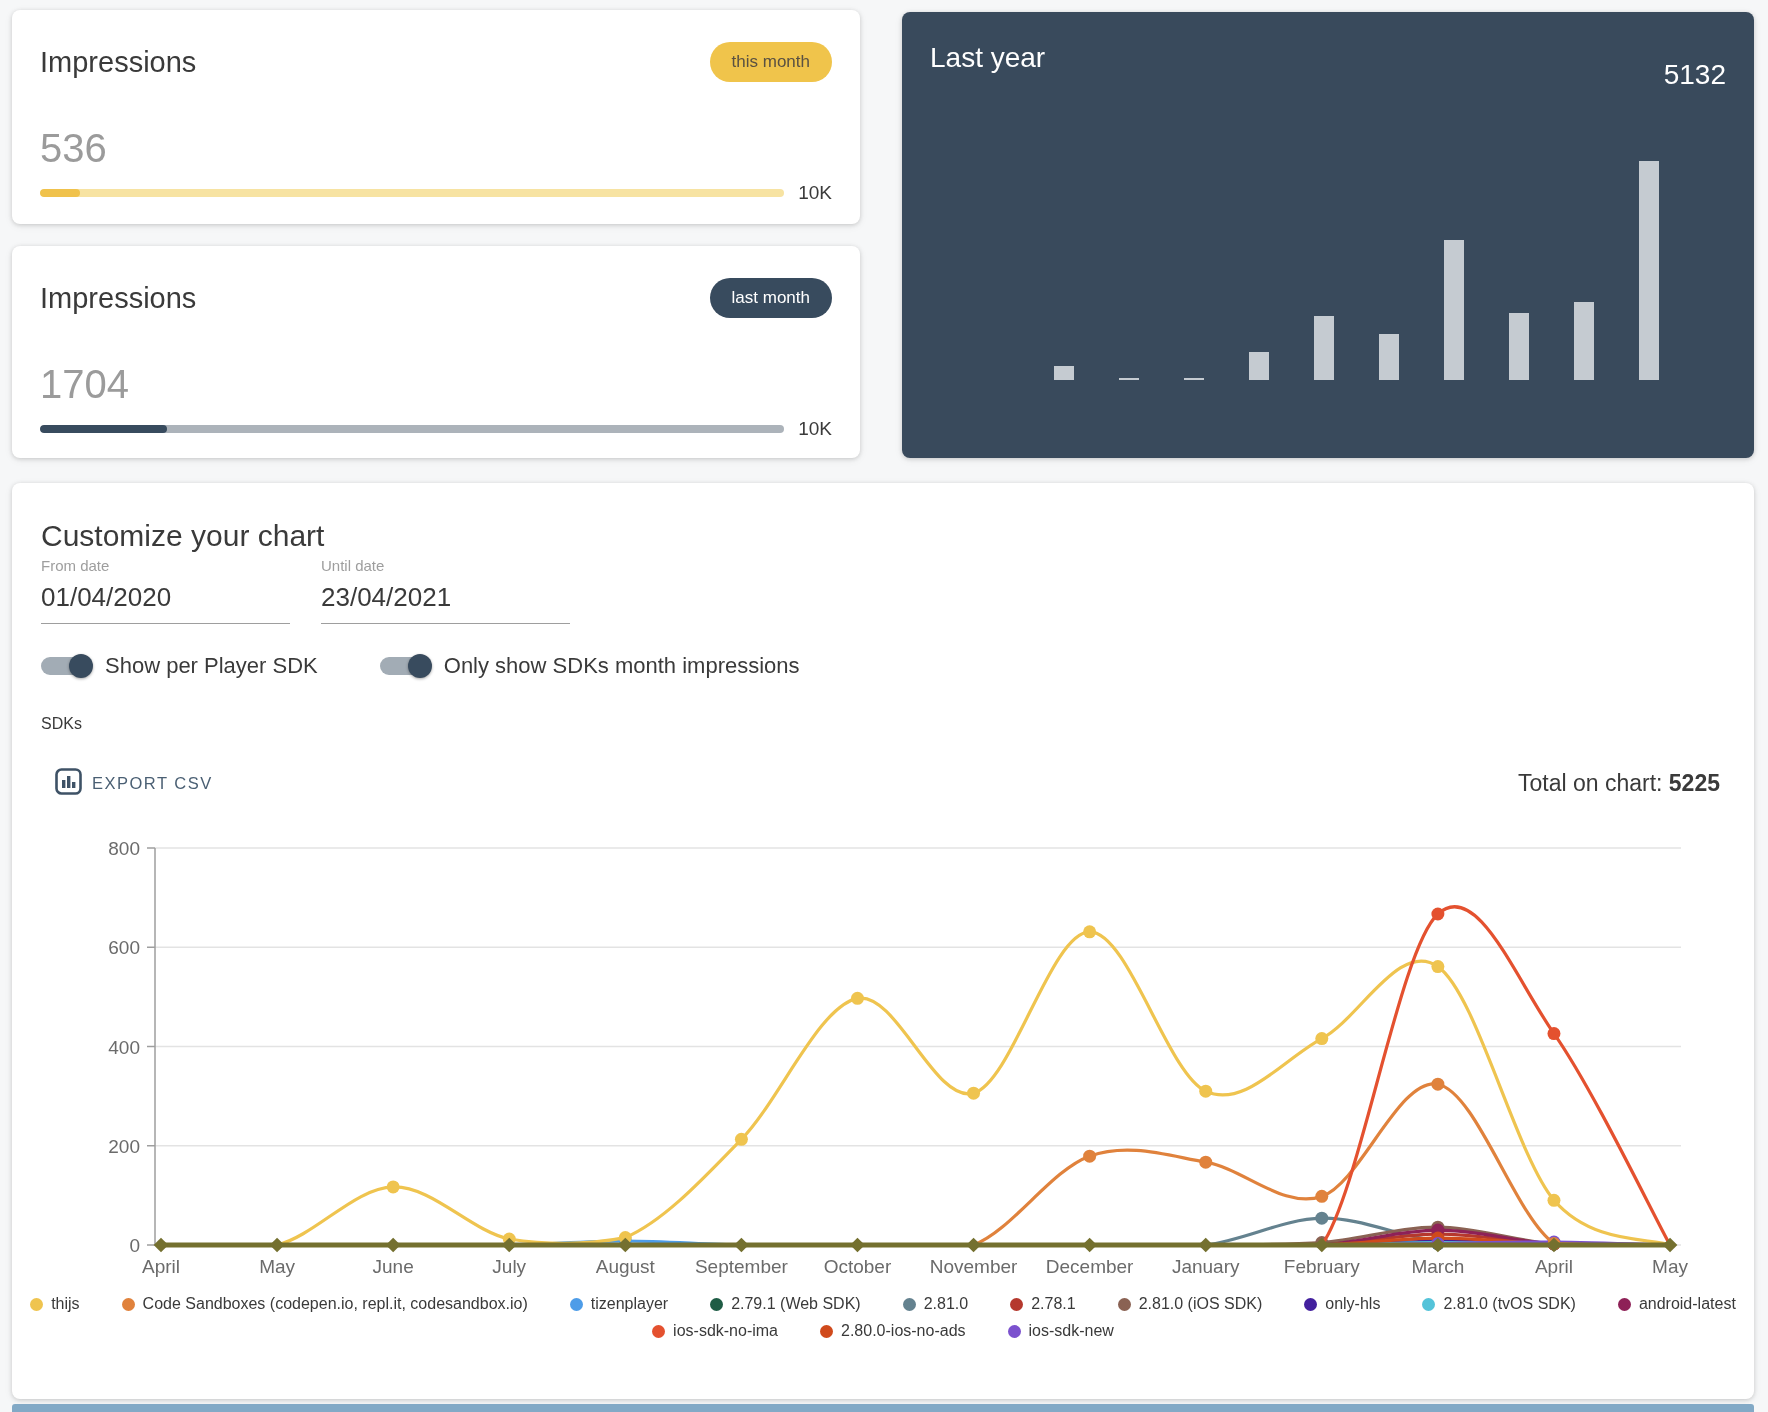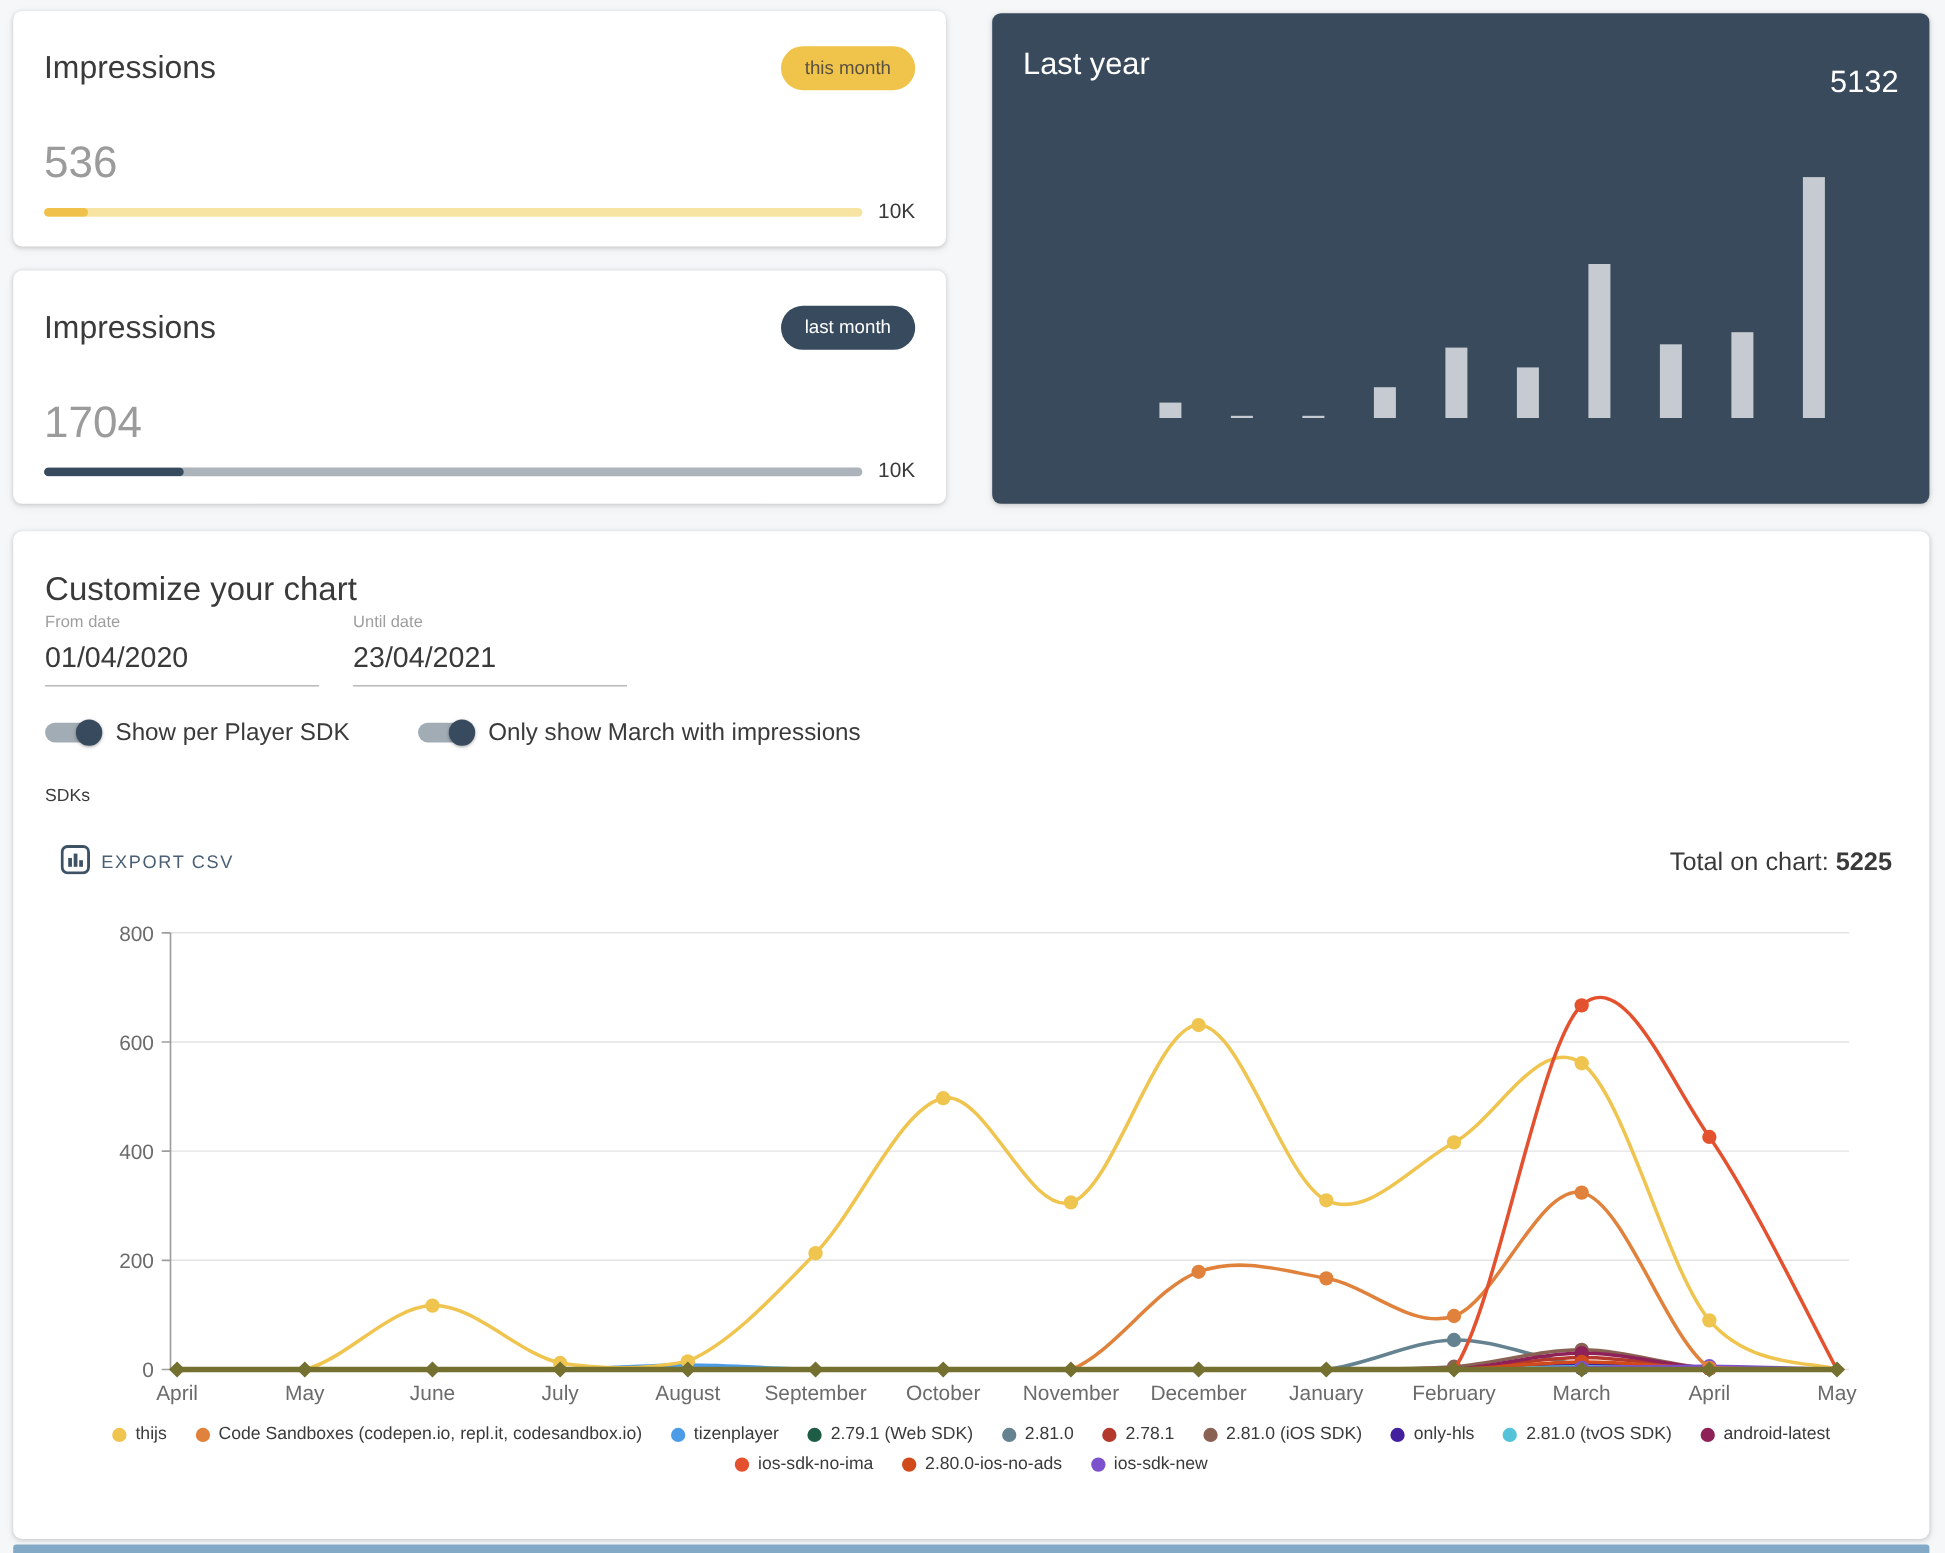--- a/index.html
+++ b/index.html
@@ -50,21 +50,21 @@
         background:#384B5E;box-shadow:0 1px 3px rgba(0,0,0,.35);}
   .toggle-label{font-size:22px;color:#3a3a3a;}
   .toggle.second{margin-left:62px;}
   .sdks-label{position:absolute;left:29px;top:232px;font-size:16px;color:#3a3a3a;}
   .export-btn{position:absolute;left:37px;top:284px;display:flex;align-items:center;gap:10px;
               color:#4A5F73;font-size:16.5px;letter-spacing:1.5px;cursor:pointer;background:none;border:none;
               font-family:"Liberation Sans",sans-serif;}
   .total-wrap{position:absolute;right:34px;top:287px;font-size:23px;color:#3a3a3a;}
   .total-wrap b{font-weight:bold;}
   #linechart{position:absolute;left:0;top:340px;}
-  .legend-row{position:absolute;left:0;right:0;display:flex;justify-content:center;gap:26px;}
+  .legend-row{position:absolute;left:0;right:0;display:flex;justify-content:center;gap:42px;}
   #legend-row1{top:812px;} #legend-row2{top:839px;}
   .legend-item{display:flex;align-items:center;gap:8px;font-size:16px;color:#3a3a3a;cursor:pointer;}
   .legend-dot{width:13px;height:13px;border-radius:50%;flex:none;}
   .bottom-strip{position:absolute;left:12px;top:1404px;width:1742px;height:8px;background:#82A9C6;
                 border-radius:3px 3px 0 0;}
 </style>
 </head>
 <body>
 
 <div class="page">
@@ -126,21 +126,21 @@
 
 
     <div class="toggles-row">
       <div class="toggle">
         <div class="knob"></div>
       </div>
       <div class="toggle-label">Show per Player SDK</div>
       <div class="toggle second">
         <div class="knob"></div>
       </div>
-      <div class="toggle-label">Only show March with impressions</div>
+      <div class="toggle-label">Only show SDKs month impressions</div>
     </div>
 
     <div class="sdks-label">SDKs</div>
 
     <button class="export-btn">
       <span>
         <svg width="27" height="27" viewBox="0 0 27 27">
           <rect x="1.5" y="1.5" width="24" height="24" rx="5" fill="none" stroke="#3E5266" stroke-width="2.6"></rect>
           <rect x="7" y="12" width="3.4" height="8" fill="#3E5266"></rect>
           <rect x="12" y="8" width="3.4" height="12" fill="#3E5266"></rect>

